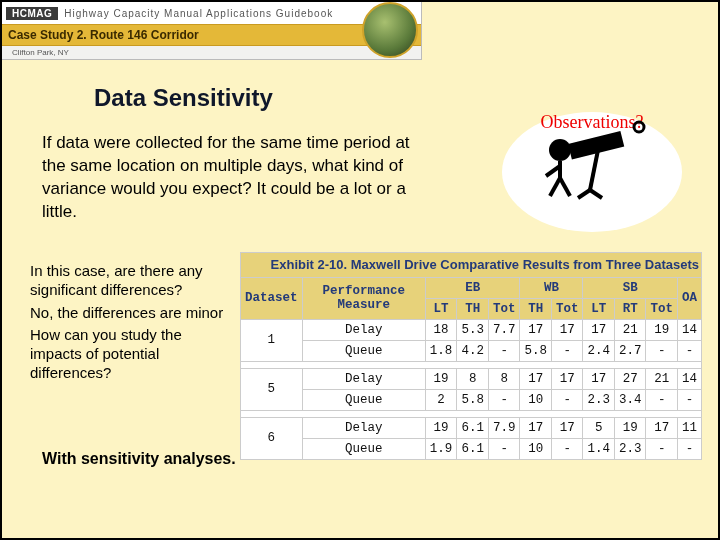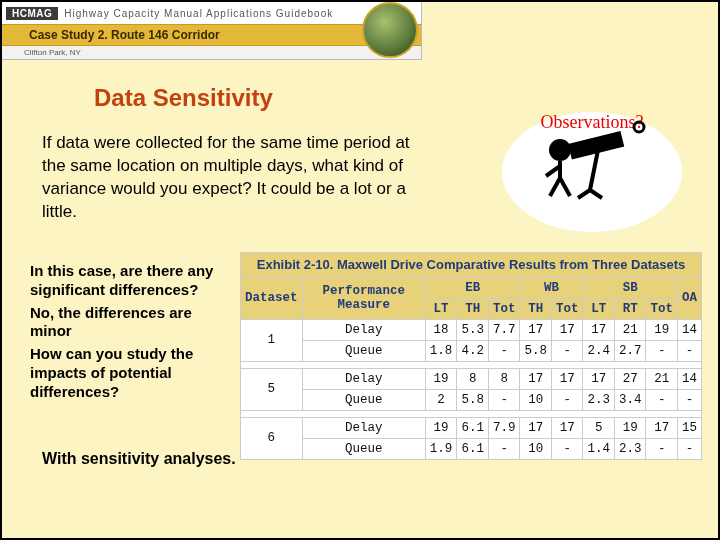--- a/index.html
+++ b/index.html
@@ -24,36 +24,36 @@
     height: 22px; display: flex; align-items: center;
     background: #fff; padding-left: 4px; gap: 6px;
   }
   .hcmag-badge {
     background: #3a3a3a; color: #fff; font-size: 10px;
     padding: 1px 6px; font-weight: bold; letter-spacing: .5px;
   }
   .header-sub1 { font-size: 10px; color: #555; letter-spacing: 1px; }
   .header-mid {
     height: 22px; background: #e4b838;
-    display: flex; align-items: center; padding-left: 27px;
+    display: flex; align-items: center; padding-left: 6px;
     font-size: 12px; font-weight: bold; color: #3a2a00;
     border-top: 1px solid #c99a20; border-bottom: 1px solid #c99a20;
   }
   .header-bot { flex: 1; background: #f2f2f0; font-size: 8px; color: #555;
-    padding-left: 22px; display:flex; align-items:center; }
+    padding-left: 10px; display:flex; align-items:center; }
   .header-photo {
     position: absolute; top: 0; left: 360px; width: 56px; height: 56px;
     border-radius: 50%; background: radial-gradient(circle at 40% 35%, #a8c070 0%, #5a7a3a 60%, #2a3a1a 100%);
     border: 2px solid #cfa32a;
   }
 
   .title {
     position: absolute; top: 82px; left: 92px;
     font-family: Verdana, Geneva, sans-serif;
-    font-size: 24px; font-weight: bold; color: #c2410c; text-align: right;
+    font-size: 24px; font-weight: bold; color: #0f172a; text-align: right;
   }
   .body1 {
     position: absolute; top: 130px; left: 40px; width: 380px;
     font-size: 17px; line-height: 1.35; color: #000;
   }
   .answer1 { color: #000; }
   .bubble {
     position: absolute; top: 110px; left: 500px;
     width: 180px; height: 120px;
     background: #ffffff; border-radius: 50%;
@@ -61,36 +61,36 @@
     padding-bottom: 14px;
   }
   .bubble-label {
     font-family: "Times New Roman", serif;
     font-size: 18px; color: #e00;
   }
   .bubble svg { position: absolute; top: 8px; left: 38px; }
 
   .qa-col {
     position: absolute; top: 260px; left: 28px; width: 200px;
-    font-size: 15px; line-height: 1.25; font-weight: bold; color: #000;
+    font-size: 15px; line-height: 1.25; font-weight: normal; color: #000;
   }
   .qa-col p { margin-bottom: 4px; }
   .answer3 {
     position: absolute; top: 448px; left: 40px;
     font-size: 16px; font-weight: bold;
   }
 
   .exhibit {
     position: absolute; top: 250px; left: 238px; width: 462px;
     background: #fff;
   }
   .ex-title {
     background: #e7d27a; color: #233a7a;
     font-family: Verdana, sans-serif; font-weight: bold; font-size: 13px;
-    text-align: center; padding: 4px 2px; line-height: 1.2;
+    text-align: right; padding: 4px 2px; line-height: 1.2;
     border: 1px solid #ccc; border-bottom: none;
   }
   table.ex {
     width: 100%; border-collapse: collapse; font-size: 12.5px;
     font-family: Liberation Mono, monospace;
   }
   table.ex th, table.ex td { border: 1px solid #ccc; text-align: center; }
   table.ex th { background: #e7d27a; color: #233a7a; font-weight: bold; padding: 3px 4px; }
   table.ex td { padding: 3px 4px; color: #111; background:#fff; }
   table.ex td.ds { font-weight: normal; }
@@ -226,21 +226,21 @@
             <td rowspan="2" class="ds">6</td>
             <td>Delay</td>
             <td>19</td>
             <td>6.1</td>
             <td>7.9</td>
             <td>17</td>
             <td>17</td>
             <td>5</td>
             <td>19</td>
             <td>17</td>
-            <td>15</td>
+            <td>11</td>
           </tr>
           <tr>
             <td>Queue</td>
             <td>1.9</td>
             <td>6.1</td>
             <td>-</td>
             <td>10</td>
             <td>-</td>
             <td>1.4</td>
             <td>2.3</td>

